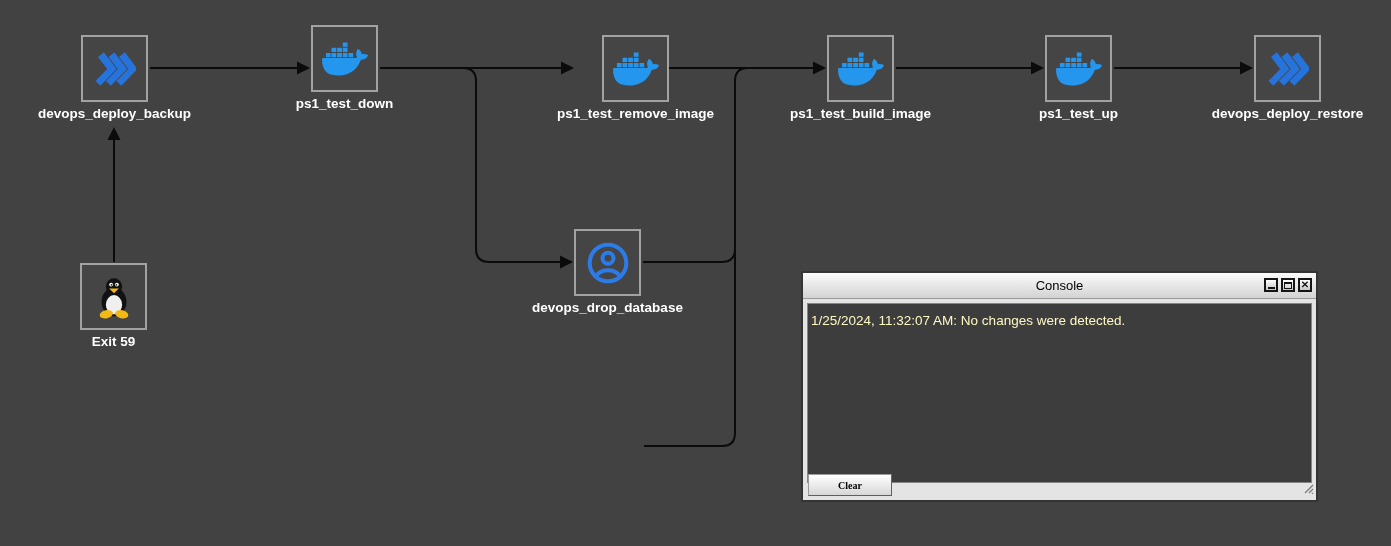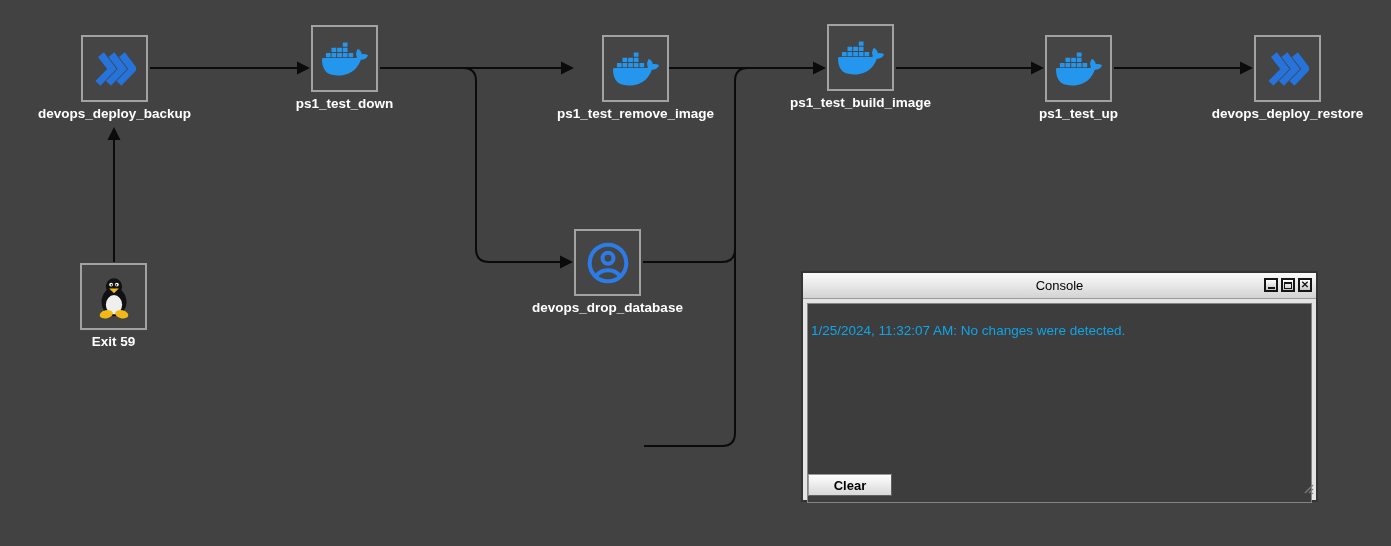--- a/index.html
+++ b/index.html
@@ -22,27 +22,27 @@
   .winbtns{position:absolute;right:4px;top:5px;display:flex;gap:3px;}
   .win-btn{width:14px;height:14px;box-sizing:border-box;border:2px solid #151515;
            background:linear-gradient(#ffffff,#c6c6c6);display:flex;align-items:flex-end;
            justify-content:center;cursor:default;}
   .glyph-min{width:7px;height:2px;background:#151515;margin-bottom:1px;}
   .glyph-max{width:8px;height:7px;box-sizing:border-box;border:1px solid #151515;
              border-top-width:2px;margin-bottom:1px;}
   .glyph-close{font-size:10px;font-weight:bold;color:#151515;line-height:10px;
                align-self:center;}
   .log{position:absolute;left:4px;right:4px;top:30px;height:162px;background:#3d3d3d;
-       border:1px solid #858585;color:#0ea5e9;font-size:13.5px;padding:18px 3px;
+       border:1px solid #858585;color:#fef9c3;font-size:13.5px;padding:8px 3px;
        overflow:hidden;line-height:1.35;}
   .footer{position:absolute;left:0;right:0;bottom:0;height:28px;}
   .clear-btn{position:absolute;left:5px;bottom:4px;width:84px;height:22px;
              background:linear-gradient(#ffffff,#d7d7d7);
              border:1px solid #9a9a9a;border-right-color:#5f5f5f;border-bottom-color:#5f5f5f;
-             font-family:Liberation Sans, sans-serif;font-weight:bold;font-size:13px;color:#000;}
+             font-family:Liberation Serif, serif;font-weight:bold;font-size:10px;color:#000;}
   .grip{position:absolute;right:2px;bottom:2px;}
 </style>
 </head>
 <body>
 
 <div id="stage">
 
   <svg id="edges" width="1391" height="546" viewBox="0 0 1391 546" fill="none">
     <g stroke="#0b0b0b" stroke-width="2" fill="none">
       <path d="M150 68 L299 68"></path>
@@ -90,21 +90,21 @@
 
   <div class="node" style="left:602px;top:35px">
     <span class="icon">
       <svg width="46" height="46" viewBox="0 0 24 24" fill="#2496ED">
           <path d="M13.983 11.078h2.119a.186.186 0 00.186-.185V9.006a.186.186 0 00-.186-.186h-2.119a.185.185 0 00-.185.185v1.888c0 .102.083.185.185.185m-2.954-5.43h2.118a.186.186 0 00.186-.186V3.574a.186.186 0 00-.186-.185h-2.118a.185.185 0 00-.185.185v1.888c0 .102.082.185.185.185m0 2.716h2.118a.187.187 0 00.186-.186V6.29a.186.186 0 00-.186-.185h-2.118a.185.185 0 00-.185.185v1.887c0 .102.082.185.185.186m-2.93 0h2.12a.186.186 0 00.184-.186V6.29a.185.185 0 00-.185-.185H8.1a.185.185 0 00-.185.185v1.887c0 .102.083.185.185.186m-2.964 0h2.119a.186.186 0 00.185-.186V6.29a.185.185 0 00-.185-.185H5.136a.186.186 0 00-.186.185v1.887c0 .102.084.185.186.186m5.893 2.715h2.118a.186.186 0 00.186-.185V9.006a.186.186 0 00-.186-.186h-2.118a.185.185 0 00-.185.185v1.888c0 .102.082.185.185.185m-2.93 0h2.12a.185.185 0 00.184-.185V9.006a.185.185 0 00-.184-.186h-2.12a.185.185 0 00-.184.185v1.888c0 .102.083.185.185.185m-2.964 0h2.119a.185.185 0 00.185-.185V9.006a.185.185 0 00-.184-.186h-2.12a.186.186 0 00-.186.186v1.887c0 .102.084.185.186.185m-2.92 0h2.12a.185.185 0 00.184-.185V9.006a.185.185 0 00-.184-.186h-2.12a.185.185 0 00-.184.185v1.888c0 .102.082.185.185.185M23.763 9.89c-.065-.051-.672-.51-1.954-.51-.338.001-.676.03-1.01.087-.248-1.7-1.653-2.53-1.716-2.566l-.344-.199-.226.327c-.284.438-.49.922-.612 1.43-.23.97-.09 1.882.403 2.661-.595.332-1.55.413-1.744.42H.751a.751.751 0 00-.75.748 11.376 11.376 0 00.692 4.062c.545 1.428 1.355 2.48 2.41 3.124 1.18.723 3.1 1.137 5.275 1.137.983.003 1.963-.086 2.93-.266a12.248 12.248 0 003.823-1.389c.98-.567 1.86-1.288 2.61-2.136 1.252-1.418 1.998-2.997 2.553-4.4h.221c1.372 0 2.215-.549 2.68-1.009.309-.293.55-.65.707-1.046l.098-.288z"></path>
         </svg>
     </span>
     <span class="node-label">ps1_test_remove_image</span>
   </div>
 
-  <div class="node" style="left:827px;top:24px">
+  <div class="node" style="left:827px;top:35px">
     <span class="icon">
       <svg width="46" height="46" viewBox="0 0 24 24" fill="#2496ED">
           <path d="M13.983 11.078h2.119a.186.186 0 00.186-.185V9.006a.186.186 0 00-.186-.186h-2.119a.185.185 0 00-.185.185v1.888c0 .102.083.185.185.185m-2.954-5.43h2.118a.186.186 0 00.186-.186V3.574a.186.186 0 00-.186-.185h-2.118a.185.185 0 00-.185.185v1.888c0 .102.082.185.185.185m0 2.716h2.118a.187.187 0 00.186-.186V6.29a.186.186 0 00-.186-.185h-2.118a.185.185 0 00-.185.185v1.887c0 .102.082.185.185.186m-2.93 0h2.12a.186.186 0 00.184-.186V6.29a.185.185 0 00-.185-.185H8.1a.185.185 0 00-.185.185v1.887c0 .102.083.185.185.186m-2.964 0h2.119a.186.186 0 00.185-.186V6.29a.185.185 0 00-.185-.185H5.136a.186.186 0 00-.186.185v1.887c0 .102.084.185.186.186m5.893 2.715h2.118a.186.186 0 00.186-.185V9.006a.186.186 0 00-.186-.186h-2.118a.185.185 0 00-.185.185v1.888c0 .102.082.185.185.185m-2.93 0h2.12a.185.185 0 00.184-.185V9.006a.185.185 0 00-.184-.186h-2.12a.185.185 0 00-.184.185v1.888c0 .102.083.185.185.185m-2.964 0h2.119a.185.185 0 00.185-.185V9.006a.185.185 0 00-.184-.186h-2.12a.186.186 0 00-.186.186v1.887c0 .102.084.185.186.185m-2.92 0h2.12a.185.185 0 00.184-.185V9.006a.185.185 0 00-.184-.186h-2.12a.185.185 0 00-.184.185v1.888c0 .102.082.185.185.185M23.763 9.89c-.065-.051-.672-.51-1.954-.51-.338.001-.676.03-1.01.087-.248-1.7-1.653-2.53-1.716-2.566l-.344-.199-.226.327c-.284.438-.49.922-.612 1.43-.23.97-.09 1.882.403 2.661-.595.332-1.55.413-1.744.42H.751a.751.751 0 00-.75.748 11.376 11.376 0 00.692 4.062c.545 1.428 1.355 2.48 2.41 3.124 1.18.723 3.1 1.137 5.275 1.137.983.003 1.963-.086 2.93-.266a12.248 12.248 0 003.823-1.389c.98-.567 1.86-1.288 2.61-2.136 1.252-1.418 1.998-2.997 2.553-4.4h.221c1.372 0 2.215-.549 2.68-1.009.309-.293.55-.65.707-1.046l.098-.288z"></path>
         </svg>
     </span>
     <span class="node-label">ps1_test_build_image</span>
   </div>
 
   <div class="node" style="left:1045px;top:35px">
     <span class="icon">

